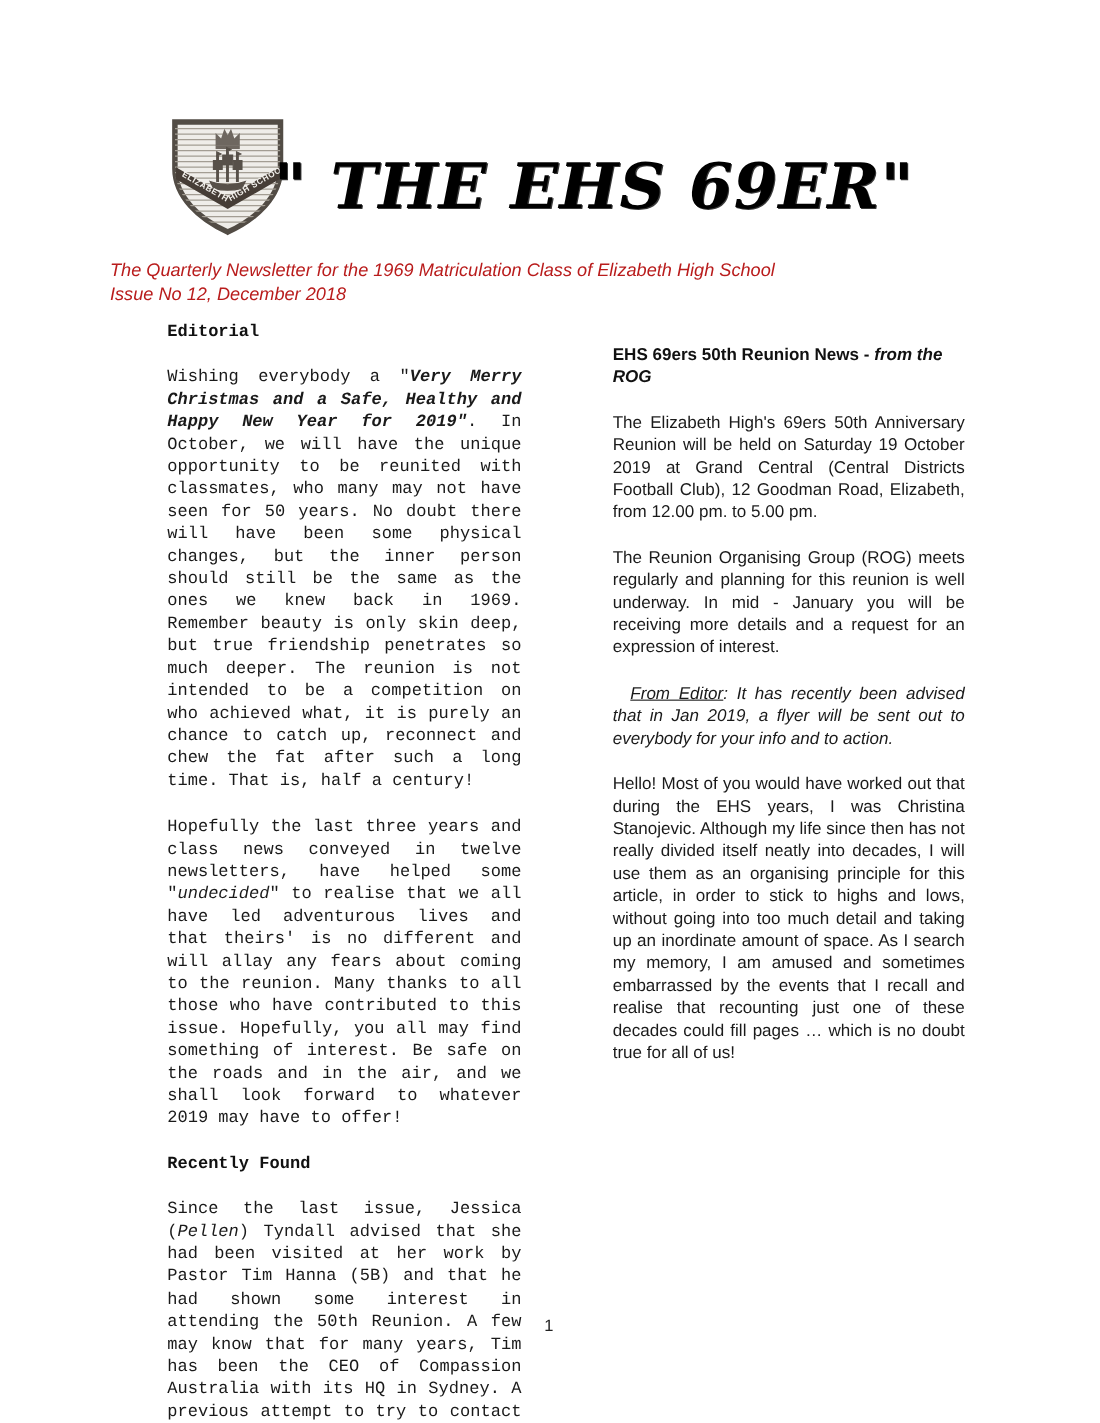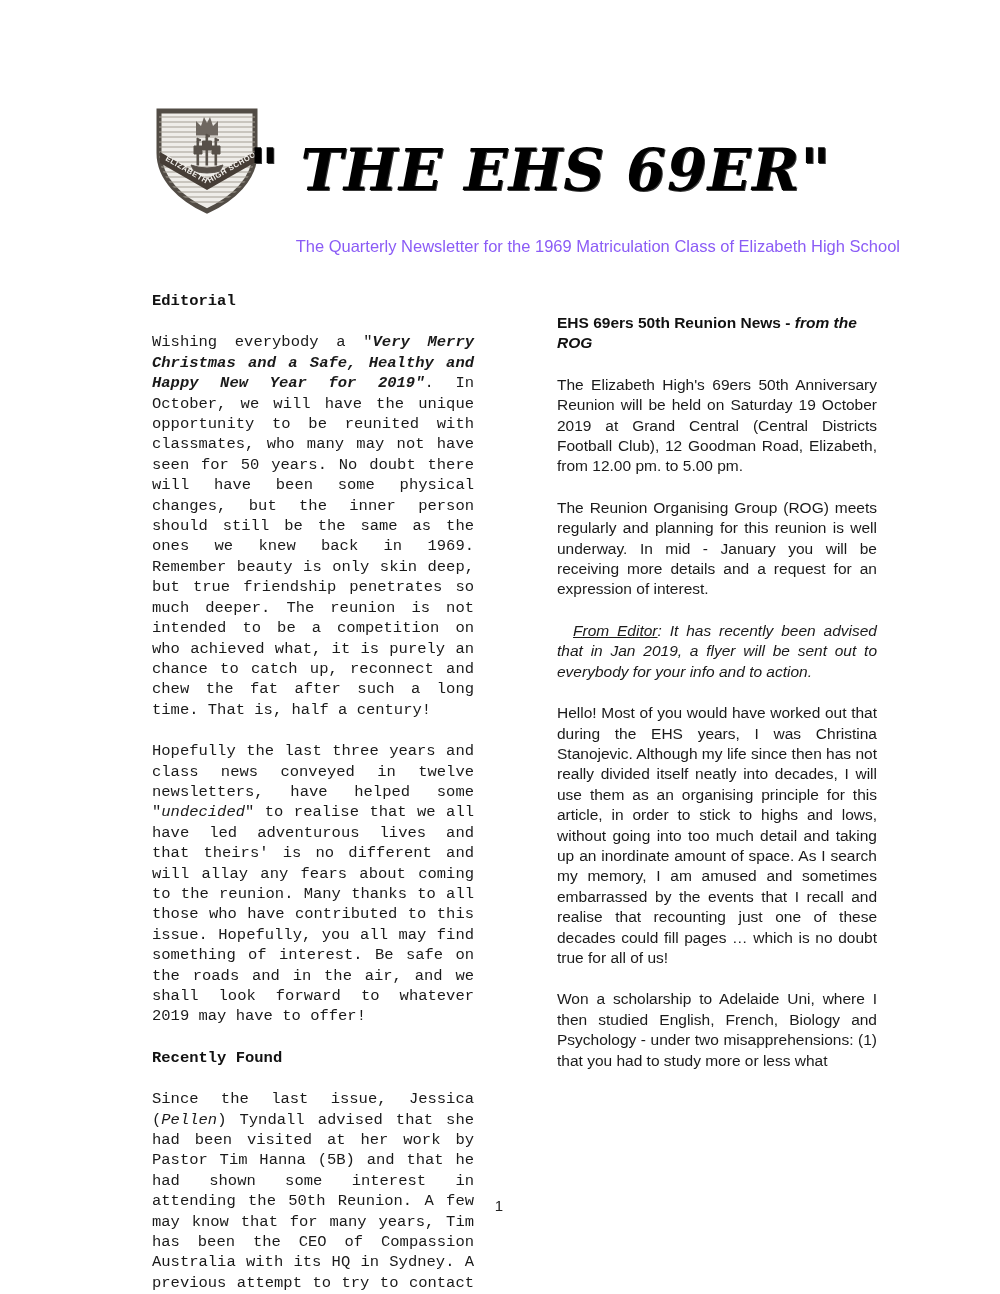--- a/index.html
+++ b/index.html
@@ -9,22 +9,22 @@
     font-family:"Liberation Sans","DejaVu Sans",sans-serif; color:#1c1c1c; overflow:hidden;
   }
   .crest { position:absolute; left:150px; top:104px; width:114px; height:112px; }
   .masthead-title {
     position:absolute; left:220px; top:136px; width:640px; text-align:center;
     font-family:"DejaVu Serif","Liberation Serif",serif; font-style:italic; font-weight:bold;
     font-size:57px; letter-spacing:1px; color:#000; white-space:nowrap;
     text-shadow:1px 1px 0 #3a3a3a;
   }
   .subtitle-block {
-    position:absolute; left:100px; top:236px; width:800px; text-align:right;
-    font-size:16.5px; line-height:21.5px; color:#8b5cf6;
+    position:absolute; left:100px; top:236px; width:800px; text-align:left;
+    font-style:italic; font-size:16.5px; line-height:21.5px; color:#b91c1c;
   }
   .col { position:absolute; font-size:15.5px; line-height:20.4px; text-align:justify; color:#1a1a1a; }
   .col-left  { left:152px; top:291px; width:322px;font-family:Liberation Mono, monospace; }
   .col-right { left:557px; top:313px; width:320px; }
   .col h2 { font-size:15.5px; line-height:20.4px; font-weight:bold; text-align:left; margin:0 0 21px 0; color:#111; }
   .col p  { margin:0 0 21px 0; }
   .bi { font-weight:bold; font-style:italic; }
   .it { font-style:italic; }
   .editor-note { font-style:italic; }
   .ul { text-decoration:underline;margin-left:16px; }
@@ -64,34 +64,34 @@
       <path d="M10 48 L57 75 L104 48 L104 59 L57 86 L10 59 Z" fill="#463d36"></path>
       <text transform="translate(15 56) rotate(30)" font-size="7.5" font-weight="bold" letter-spacing="0.6" fill="#f5f3ef" font-family="Liberation Sans, sans-serif">ELIZABETH</text>
       <text transform="translate(59.5 79) rotate(-30)" font-size="7.5" font-weight="bold" letter-spacing="0.6" fill="#f5f3ef" font-family="Liberation Sans, sans-serif">HIGH SCHOOL</text>
     </svg>
   </div>
 
   <div class="masthead-title">" THE EHS 69ER"</div>
 
   <div class="subtitle-block">
     <div>The Quarterly Newsletter for the 1969 Matriculation Class of Elizabeth High School</div>
+    <div>Issue No 12,  December 2018</div>
   </div>
 
   <div class="col col-left">
     <h2>Editorial</h2>
     <p><span>Wishing everybody a "</span><span class="bi">Very Merry Christmas and a Safe, Healthy and Happy New Year for 2019"</span><span>. In October, we will have the unique opportunity to be reunited with classmates, who many may not have seen for 50 years. No doubt there will have been some physical changes, but the inner person should still be the same as the ones we knew back in 1969. Remember beauty is only skin deep, but true friendship penetrates so much deeper. The reunion is not intended to be a competition on who achieved what, it is purely an chance to catch up, reconnect and chew the fat after such a long time. That is, half a century!</span></p>
     <p><span>Hopefully the last three years and class news conveyed in twelve newsletters, have helped some "</span><span class="it">undecided</span><span>" to realise that we all have led adventurous lives and that theirs' is no different and will allay any fears about coming to the reunion. Many thanks to all those who have contributed to this issue. Hopefully, you all may find something of interest. Be safe on the roads and in the air, and we shall look forward to whatever 2019 may have to offer!</span></p>
     <h2>Recently Found</h2>
     <p><span>Since the last issue, Jessica (</span><span class="it">Pellen</span><span>) Tyndall advised that she had been visited at her work by Pastor Tim Hanna (5B) and that he had shown some interest in attending the 50th Reunion. A few may know that for many years, Tim has been the CEO of Compassion Australia with its HQ in Sydney. A previous attempt to try to contact Tim via CA's website had not been successful. So it is great to have Tim on board and many thanks to Jessica for making it happen. It is also hoped that Tim's busy work schedule will allow him time to attend the reunion in 10 months time.</span></p>
   </div>
 
   <div class="col col-right">
     <h2><span>EHS 69ers 50th Reunion News - </span><span class="it">from the ROG</span></h2>
     <p>The Elizabeth High's 69ers 50th Anniversary Reunion will be held on Saturday 19 October 2019 at Grand Central (Central Districts Football Club), 12 Goodman Road, Elizabeth, from 12.00 pm. to 5.00 pm.</p>
     <p>The Reunion Organising Group (ROG) meets regularly and planning for this reunion is well underway. In mid - January you will be receiving more details and a request for an expression of interest.</p>
     <p class="editor-note"><span class="ul">From Editor</span><span>:  It has recently been advised that in Jan 2019, a flyer will be sent out to everybody for your info and to action.</span></p>
     <p>Hello! Most of you would have worked out that during the EHS years,  I was Christina Stanojevic.  Although my life since then has not really divided itself neatly into decades, I will use them as an organising principle for this article, in order to stick to highs and lows, without going into too much detail and taking up an inordinate amount of space. As I search my memory, I am amused and sometimes embarrassed by the events that I recall and realise that recounting just one of these decades could fill pages … which is no doubt true for all of us!</p>
-    <p>Won a scholarship to Adelaide Uni, where I then studied English, French, Biology and Psychology - under two misapprehensions: (1) that you had to study more or less what</p>
   </div>
 
   <div class="page-footer">1</div>
 
 </div>
 
 </body></html>

